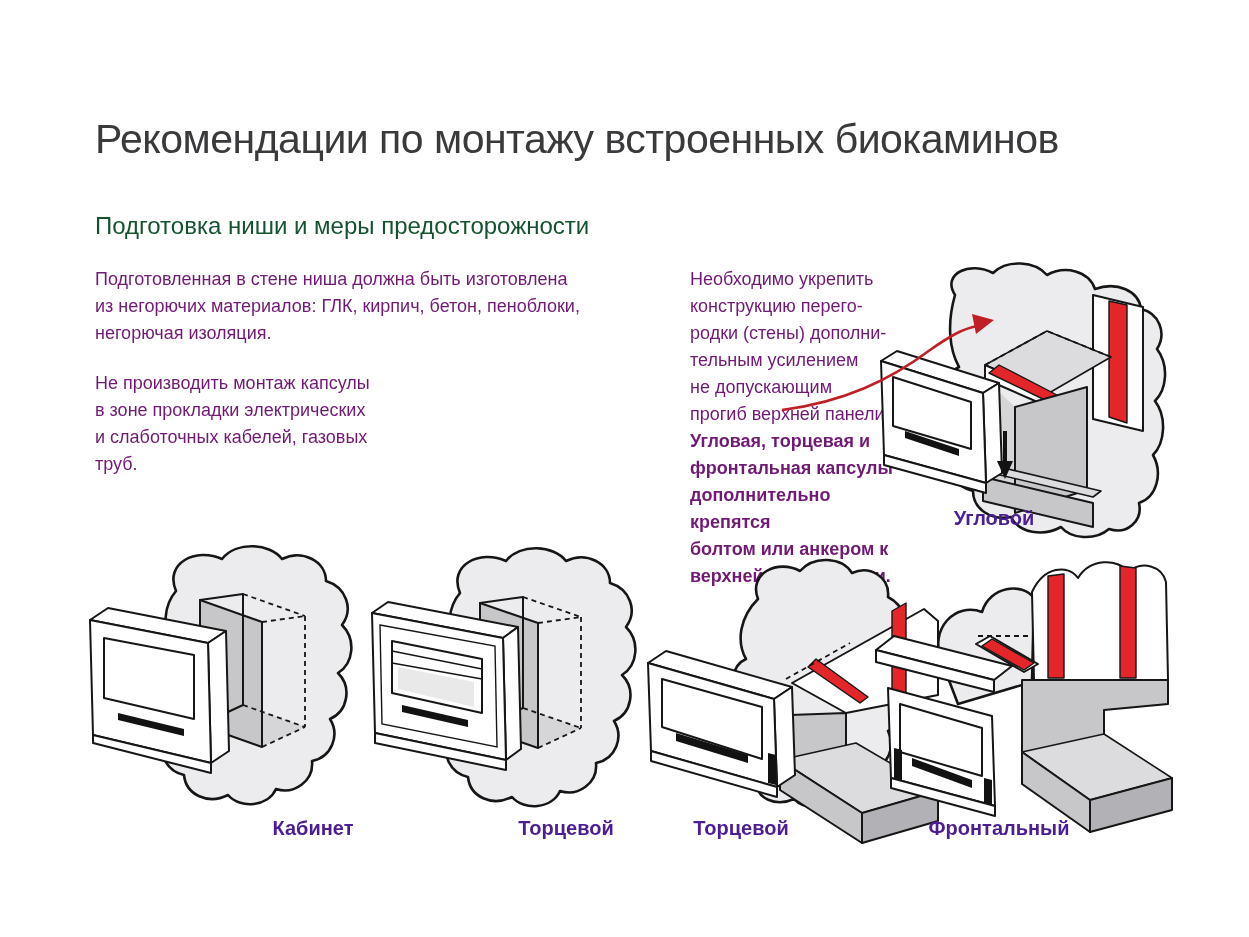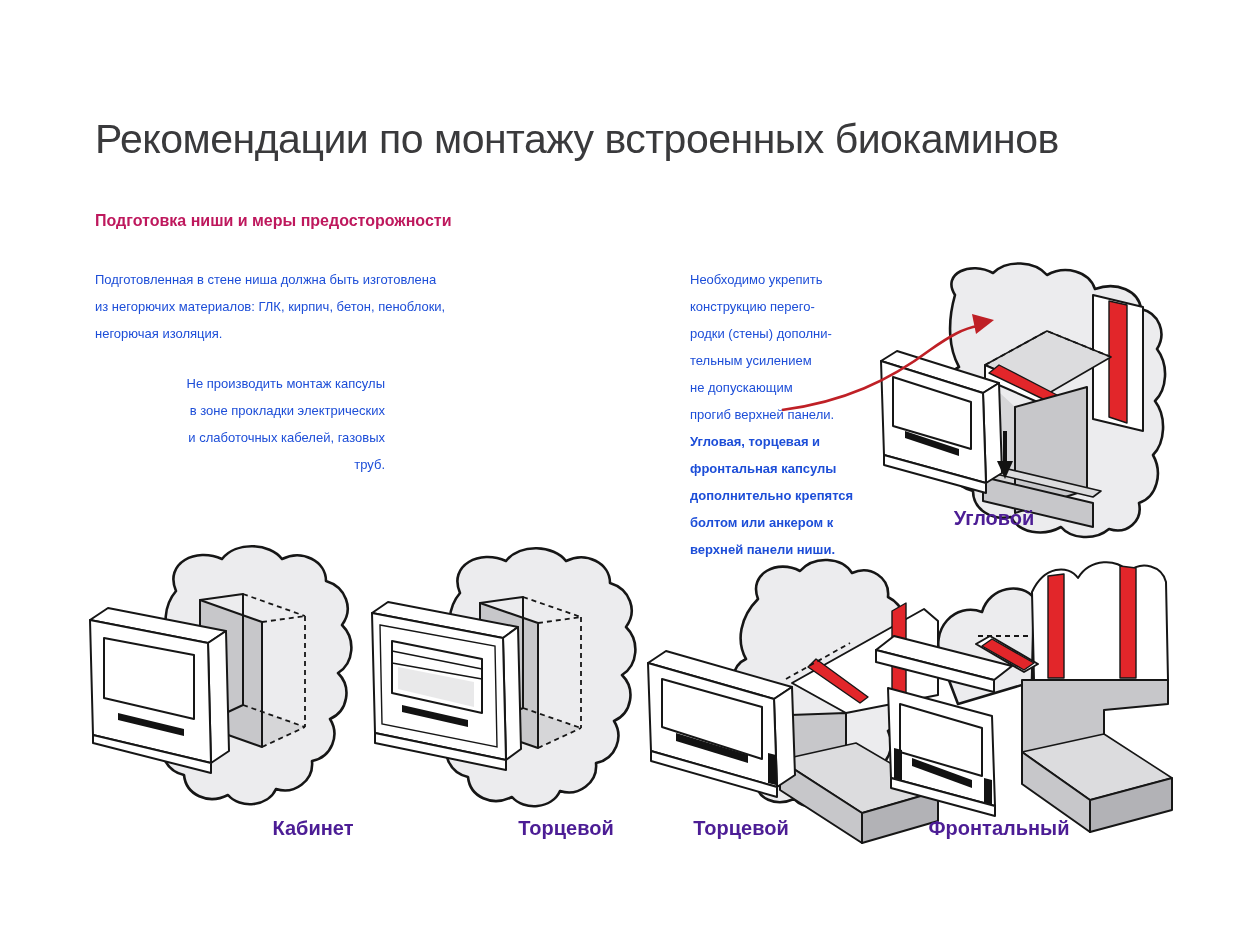--- a/index.html
+++ b/index.html
@@ -6,24 +6,24 @@
   #canvas{
     position:relative;width:1249px;height:937px;background:#ffffff;
     font-family:"Liberation Sans", sans-serif;overflow:hidden;
   }
   .title{
     position:absolute;left:95px;top:100px;width:1080px;
     font-size:41px;letter-spacing:-0.5px;color:#3a3a3c;font-weight:400;margin-top:16px;
   }
   .h2{
     position:absolute;left:95px;top:212px;
-    font-size:16px;font-weight:bold;color:#be185d;
+    font-size:24px;font-weight:normal;color:#14532d;
   }
   .note{
-    position:absolute;font-size:13px;line-height:27px;color:#1d4ed8;
+    position:absolute;font-size:18px;line-height:27px;color:#701a75;
     white-space:pre-line;
   }
   .dlabel{
     position:absolute;font-size:20px;font-weight:600;color:#4c1d95;
     transform:translateX(-50%);white-space:nowrap;z-index:5;
   }
   svg.diag{position:absolute;overflow:visible;}
   
   .blob{fill:#ececee;stroke:#161616;stroke-width:2.6;stroke-linejoin:round;}
   .white{fill:#ffffff;stroke:#161616;stroke-width:2;stroke-linejoin:round;}
@@ -42,21 +42,21 @@
 <body>
 
 <div id="canvas">
 
   <div class="title">Рекомендации по монтажу встроенных биокаминов</div>
   <div class="h2">Подготовка ниши и меры предосторожности</div>
 
   <div class="note" style="left:95px;top:266px;width:520px;">Подготовленная в стене ниша должна быть изготовлена
 из негорючих материалов: ГЛК, кирпич, бетон, пеноблоки,
 негорючая изоляция.</div>
-  <div class="note" style="left:95px;top:370px;width:290px;text-align:right;">Не производить монтаж капсулы
+  <div class="note" style="left:95px;top:370px;width:290px;">Не производить монтаж капсулы
 в зоне прокладки электрических
 и слаботочных кабелей, газовых
 труб.</div>
   <div class="note" style="left:690px;top:266px;width:215px;">Необходимо укрепить
 конструкцию перего-
 родки (стены) дополни-
 тельным усилением
 не допускающим
 прогиб верхней панели.</div>
   <div class="note" style="left:690px;top:428px;width:215px;font-weight:bold;">Угловая, торцевая и

